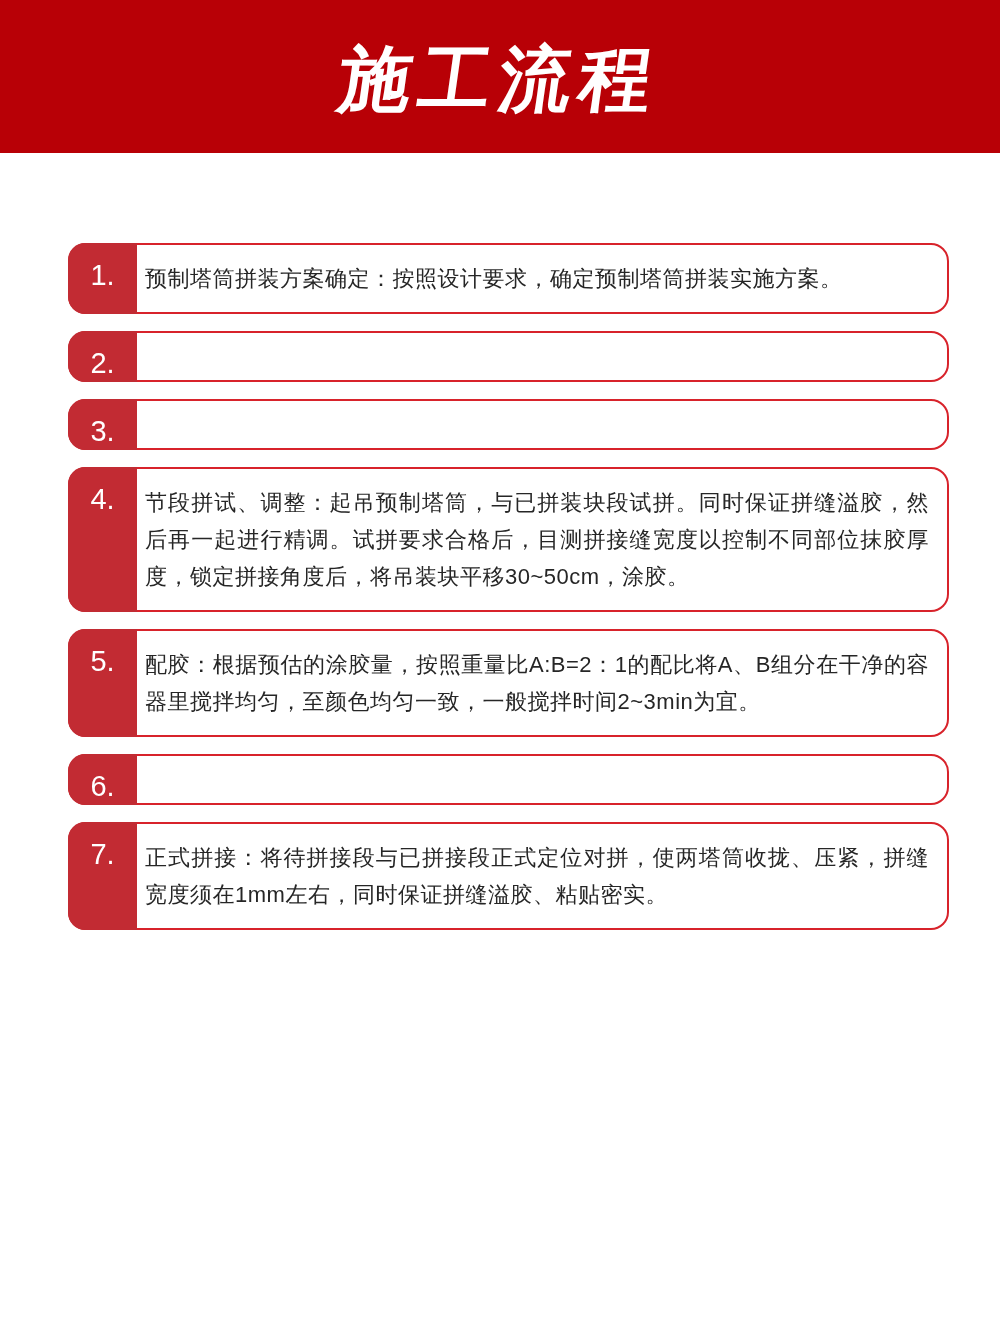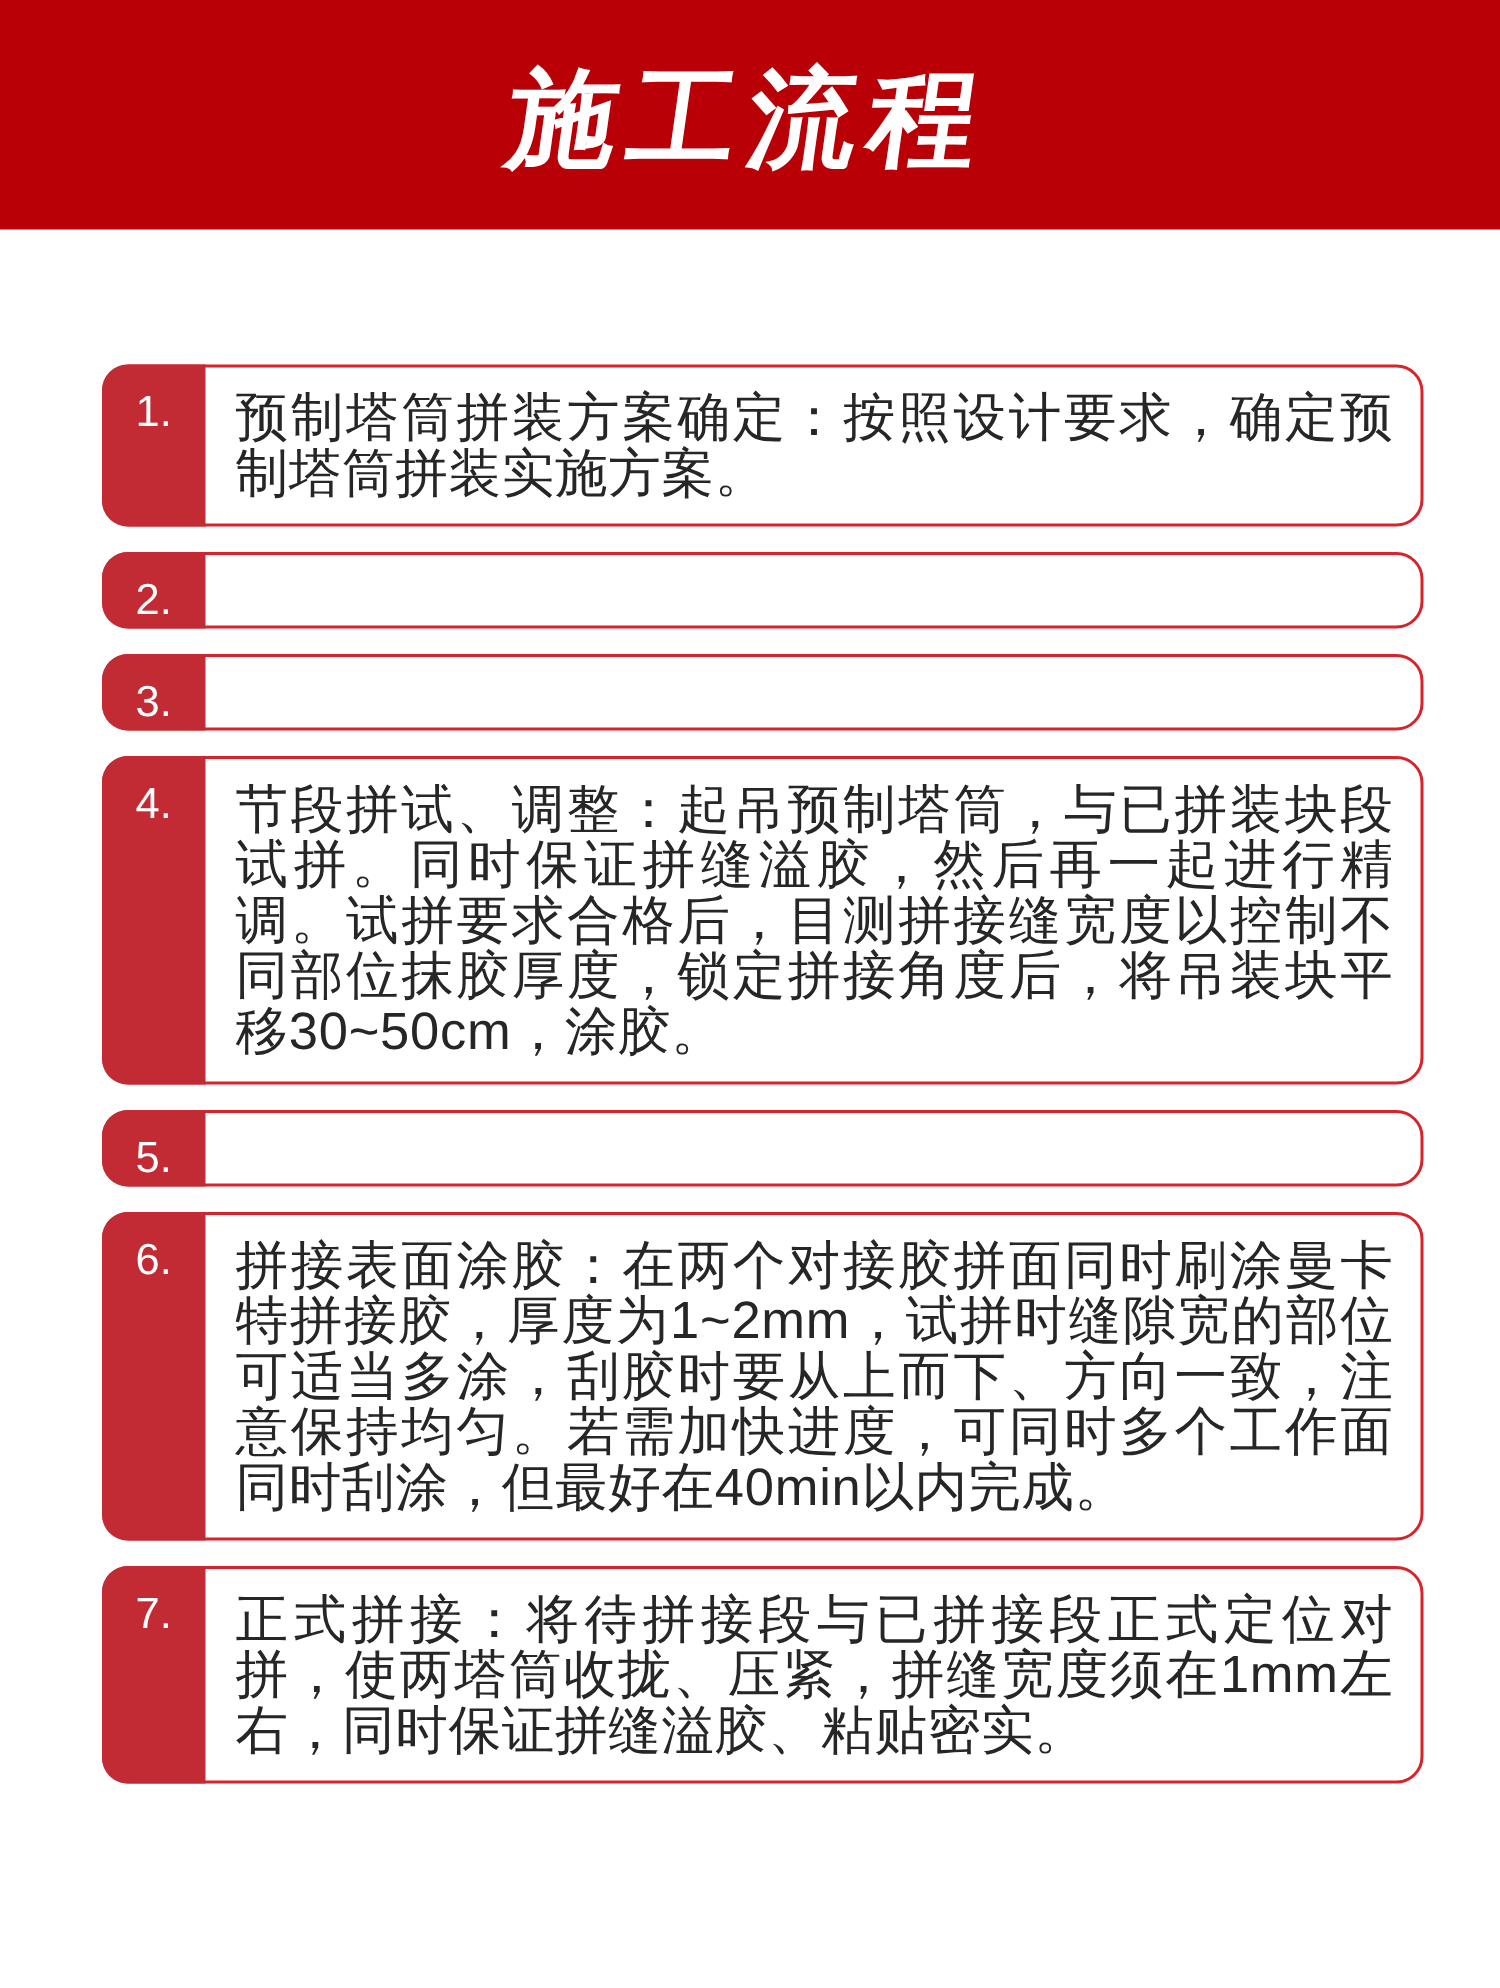--- a/index.html
+++ b/index.html
@@ -57,22 +57,22 @@
     align-items: flex-start;
     padding-top: 14px;
   }
   .card-number {
     color: #ffffff;
     font-size: 29px;
     line-height: 37px;
   }
   .card-content {
     flex: 1 1 auto;
-    padding: 15px 18px 15px 20px;
-    font-size: 35px;
+    padding: 15px 18px 15px 8px;
+    font-size: 22px;
     line-height: 37px;
     color: #262626;
     letter-spacing: 0.5px;
     text-align: justify;
   }
 </style>
 </head>
 <body>
 
 <header class="banner">
@@ -104,27 +104,27 @@
     <div class="card-tab">
       <span class="card-number">4.</span>
     </div>
     <div class="card-content">节段拼试、调整：起吊预制塔筒，与已拼装块段试拼。同时保证拼缝溢胶，然后再一起进行精调。试拼要求合格后，目测拼接缝宽度以控制不同部位抹胶厚度，锁定拼接角度后，将吊装块平移30~50cm，涂胶。</div>
   </li>
 
   <li class="card">
     <div class="card-tab">
       <span class="card-number">5.</span>
     </div>
+    <div class="card-content">配胶：根据预估的涂胶量，按照重量比A:B=2：1的配比将A、B组分在干净的容器里搅拌均匀，至颜色均匀一致，一般搅拌时间2~3min为宜。</div>
   </li>
 
   <li class="card">
     <div class="card-tab">
       <span class="card-number">6.</span>
     </div>
-    <div class="card-content">拼接表面涂胶：在两个对接胶拼面同时刷涂曼卡特拼接胶，厚度为1~2mm，试拼时缝隙宽的部位可适当多涂，刮胶时要从上而下、方向一致，注意保持均匀。若需加快进度，可同时多个工作面同时刮涂，但最好在40min以内完成。</div>
   </li>
 
   <li class="card">
     <div class="card-tab">
       <span class="card-number">7.</span>
     </div>
     <div class="card-content">正式拼接：将待拼接段与已拼接段正式定位对拼，使两塔筒收拢、压紧，拼缝宽度须在1mm左右，同时保证拼缝溢胶、粘贴密实。</div>
   </li>
 
 </ol>

